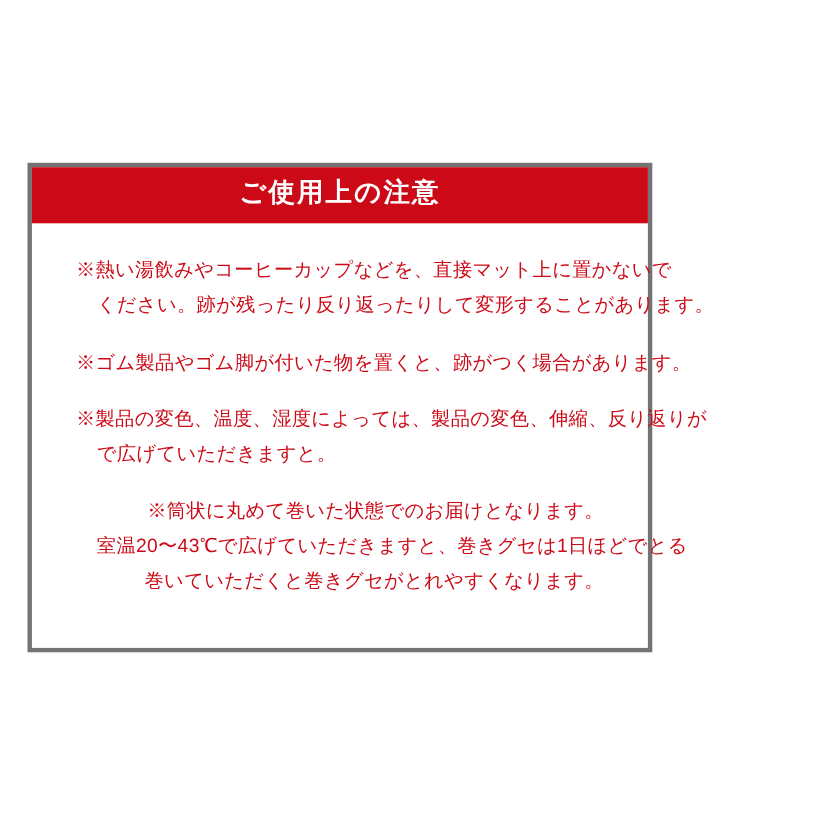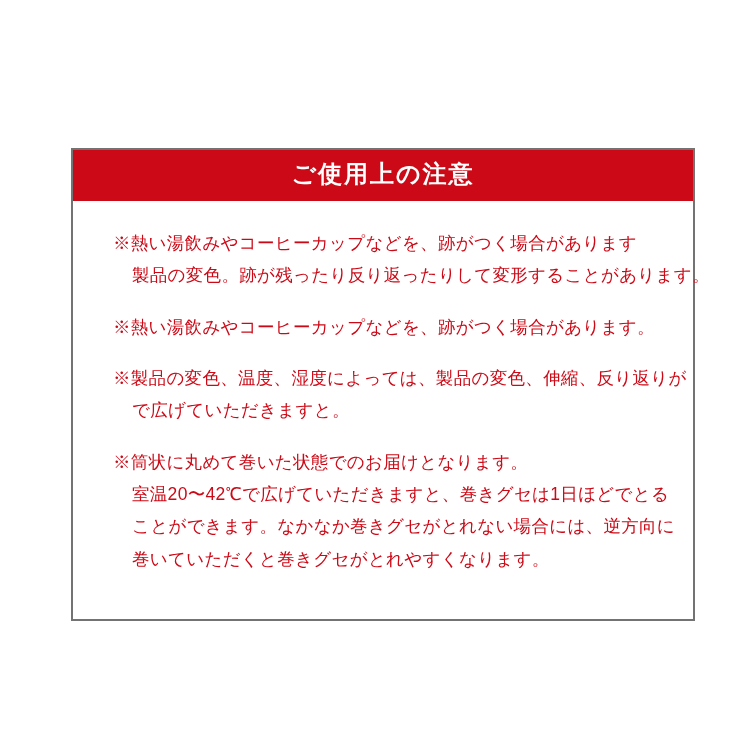--- a/index.html
+++ b/index.html
@@ -16,25 +16,24 @@
   .page {
     position: relative;
     width: 750px;
     height: 750px;
     background: #ffffff;
   }
   .notice-box {
     position: absolute;
     left: 25px;
     top: 148px;
-    width: 624px;
-    border: 2px solid #737373;
+    width: 568px;
+    border: 4px solid #737373;
     box-sizing: border-box;
     background: #ffffff;
-    margin-left: 46px;
   }
   .notice-header {
     background: #cc0a17;
     color: #ffffff;
     text-align: center;
     font-size: 24px;
     font-weight: bold;
     letter-spacing: 2px;
     padding: 10px 0 12px 0;
     line-height: 1.2;
@@ -44,53 +43,53 @@
   }
   .note-item {
     color: #cc0a17;
     font-size: 17.5px;
     line-height: 1.85;
     margin-bottom: 19px;
     letter-spacing: 0.3px;
   }
   .note-item:last-child {
     margin-bottom: 0;
+    text-align: right;
   }
   .note-line {
     display: block;
     white-space: pre;
   }
   .note-line.indent {
     padding-left: 19px;
   }
 </style>
 </head>
 <body>
 
 <div class="page">
   <div class="notice-box">
     <div class="notice-header">ご使用上の注意</div>
     <div class="notice-body">
 
       <div class="note-item">
-        <span class="note-line">※熱い湯飲みやコーヒーカップなどを、跡がつく場合があります</span>
-        <span class="note-line indent">製品の変色。跡が残ったり反り返ったりして変形することがあります。</span>
+        <span class="note-line">※熱い湯飲みやコーヒーカップなどを、直接マット上に置かないで</span>
+        <span class="note-line indent">ください。跡が残ったり反り返ったりして変形することがあります。</span>
       </div>
 
       <div class="note-item">
-        <span class="note-line">※熱い湯飲みやコーヒーカップなどを、跡がつく場合があります。</span>
+        <span class="note-line">※ゴム製品やゴム脚が付いた物を置くと、跡がつく場合があります。</span>
       </div>
 
       <div class="note-item">
         <span class="note-line">※製品の変色、温度、湿度によっては、製品の変色、伸縮、反り返りが</span>
         <span class="note-line indent">で広げていただきますと。</span>
       </div>
 
       <div class="note-item">
         <span class="note-line">※筒状に丸めて巻いた状態でのお届けとなります。</span>
-        <span class="note-line indent">室温20〜42℃で広げていただきますと、巻きグセは1日ほどでとる</span>
-        <span class="note-line indent">ことができます。なかなか巻きグセがとれない場合には、逆方向に</span>
+        <span class="note-line indent">室温20〜43℃で広げていただきますと、巻きグセは1日ほどでとる</span>
         <span class="note-line indent">巻いていただくと巻きグセがとれやすくなります。</span>
       </div>
 
     </div>
   </div>
 </div>
 
 </body></html>

